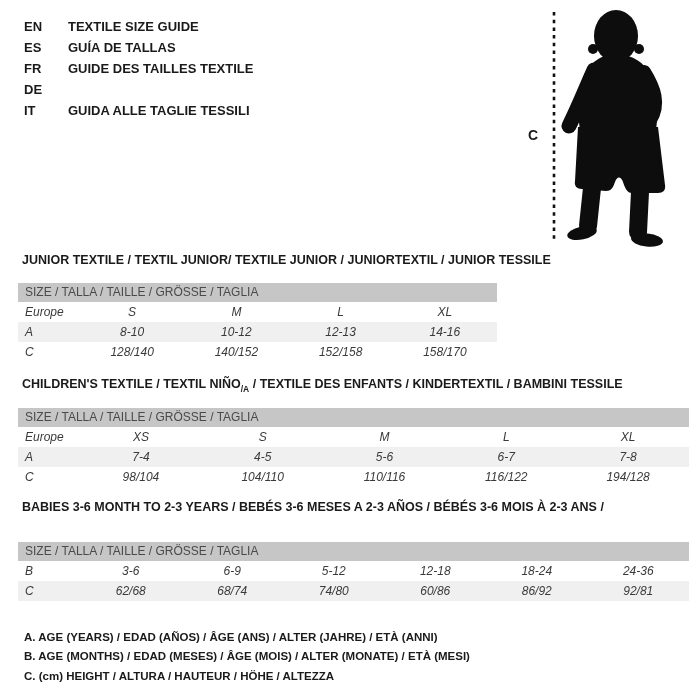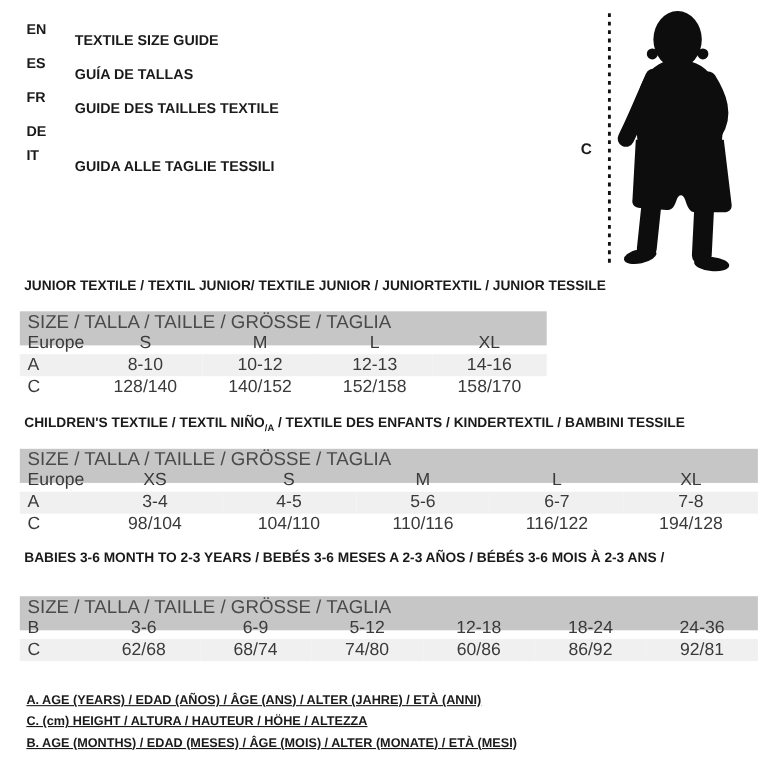--- a/index.html
+++ b/index.html
@@ -17,52 +17,52 @@
   }
 
   
   .lang-list{
     position:absolute;left:24px;top:16px;
     font-weight:bold;font-size:13px;line-height:21px;
     color:var(--ink,#1a1a1a);
   }
   .lang-row{display:flex;}
   .lang-code{width:44px;flex:0 0 44px;}
-  .lang-label{white-space:nowrap;margin-top:10px;}
+  .lang-label{white-space:nowrap;}
 
   
   .figure{position:absolute;left:520px;top:0;width:180px;height:250px;}
   .figure svg{display:block;width:180px;height:250px;}
   .measure-label{
     font-family:"Liberation Sans", sans-serif;
     font-size:14px;font-weight:bold;fill:var(--ink,#1a1a1a);
   }
 
   
   .tbl{position:absolute;left:0;}
   .tbl-title{
     position:absolute;left:22px;top:0;
     font-weight:bold;font-size:12.5px;line-height:19px;
     color:var(--ink,#1a1a1a);
     white-space:nowrap;
   }
   .tbl-title sub{font-size:8.5px;}
   .size-bar{
     position:absolute;left:18px;
-    height:31px;line-height:19px;
+    height:19px;line-height:19px;
     background:var(--bar-bg,#c6c6c6);
     color:var(--bar-ink,#4a4a4a);
-    font-size:17px;
+    font-size:12px;
     padding-left:7px;
     box-sizing:border-box;
   }
   .tbl table{
     position:absolute;left:18px;
     border-collapse:collapse;table-layout:fixed;
-    font-size:16px;color:var(--table-ink,#3a3a3a);
+    font-size:12px;color:var(--table-ink,#3a3a3a);font-style:italic;
   }
   .tbl td{
     height:20px;padding:0;text-align:center;vertical-align:middle;
     white-space:nowrap;
   }
   .tbl td.lbl{text-align:left;padding-left:7px;}
   .tbl tr.shaded{background:var(--row-shaded,#f0f0f0);}
 
   #sec-junior{top:251px;width:700px;}
   #sec-junior .size-bar{top:32px;width:479px;}
@@ -75,21 +75,21 @@
   #sec-babies{top:498px;width:700px;}
   #sec-babies .size-bar{top:44px;width:671px;}
   #sec-babies table{top:63px;width:671px;}
 
   
   .footnotes{
     position:absolute;left:24px;top:628px;
     font-weight:bold;font-size:11.5px;line-height:19.3px;
     color:var(--ink,#1a1a1a);
   }
-  .footnote{white-space:nowrap;text-decoration:underline;}
+  .footnote{white-space:nowrap;}
 </style>
 </head>
 <body>
 
 <div id="page">
 
   <div class="lang-list">
     <div class="lang-row">
       <span class="lang-code">EN</span>
       <span class="lang-label">TEXTILE SIZE GUIDE</span>
@@ -182,21 +182,21 @@
           <tr>
             <td class="lbl">Europe</td>
             <td>XS</td>
             <td>S</td>
             <td>M</td>
             <td>L</td>
             <td>XL</td>
           </tr>
           <tr class="shaded">
             <td class="lbl">A</td>
-            <td>3-4</td>
+            <td>7-4</td>
             <td>4-5</td>
             <td>5-6</td>
             <td>6-7</td>
             <td>7-8</td>
           </tr>
           <tr>
             <td class="lbl">C</td>
             <td>98/104</td>
             <td>104/110</td>
             <td>110/116</td>
@@ -234,17 +234,17 @@
             <td>60/86</td>
             <td>86/92</td>
             <td>92/81</td>
           </tr>
         </tbody>
     </table>
   </section>
 
   <div class="footnotes">
     <div class="footnote">A. AGE (YEARS) / EDAD (AÑOS) / ÂGE (ANS) / ALTER (JAHRE) / ETÀ (ANNI)</div>
+    <div class="footnote">B. AGE (MONTHS) / EDAD (MESES) / ÂGE (MOIS) / ALTER (MONATE) / ETÀ (MESI)</div>
     <div class="footnote">C. (cm) HEIGHT / ALTURA / HAUTEUR / HÖHE / ALTEZZA</div>
-    <div class="footnote">B. AGE (MONTHS) / EDAD (MESES) / ÂGE (MOIS) / ALTER (MONATE) / ETÀ (MESI)</div>
   </div>
 
 </div>
 
 </body></html>

